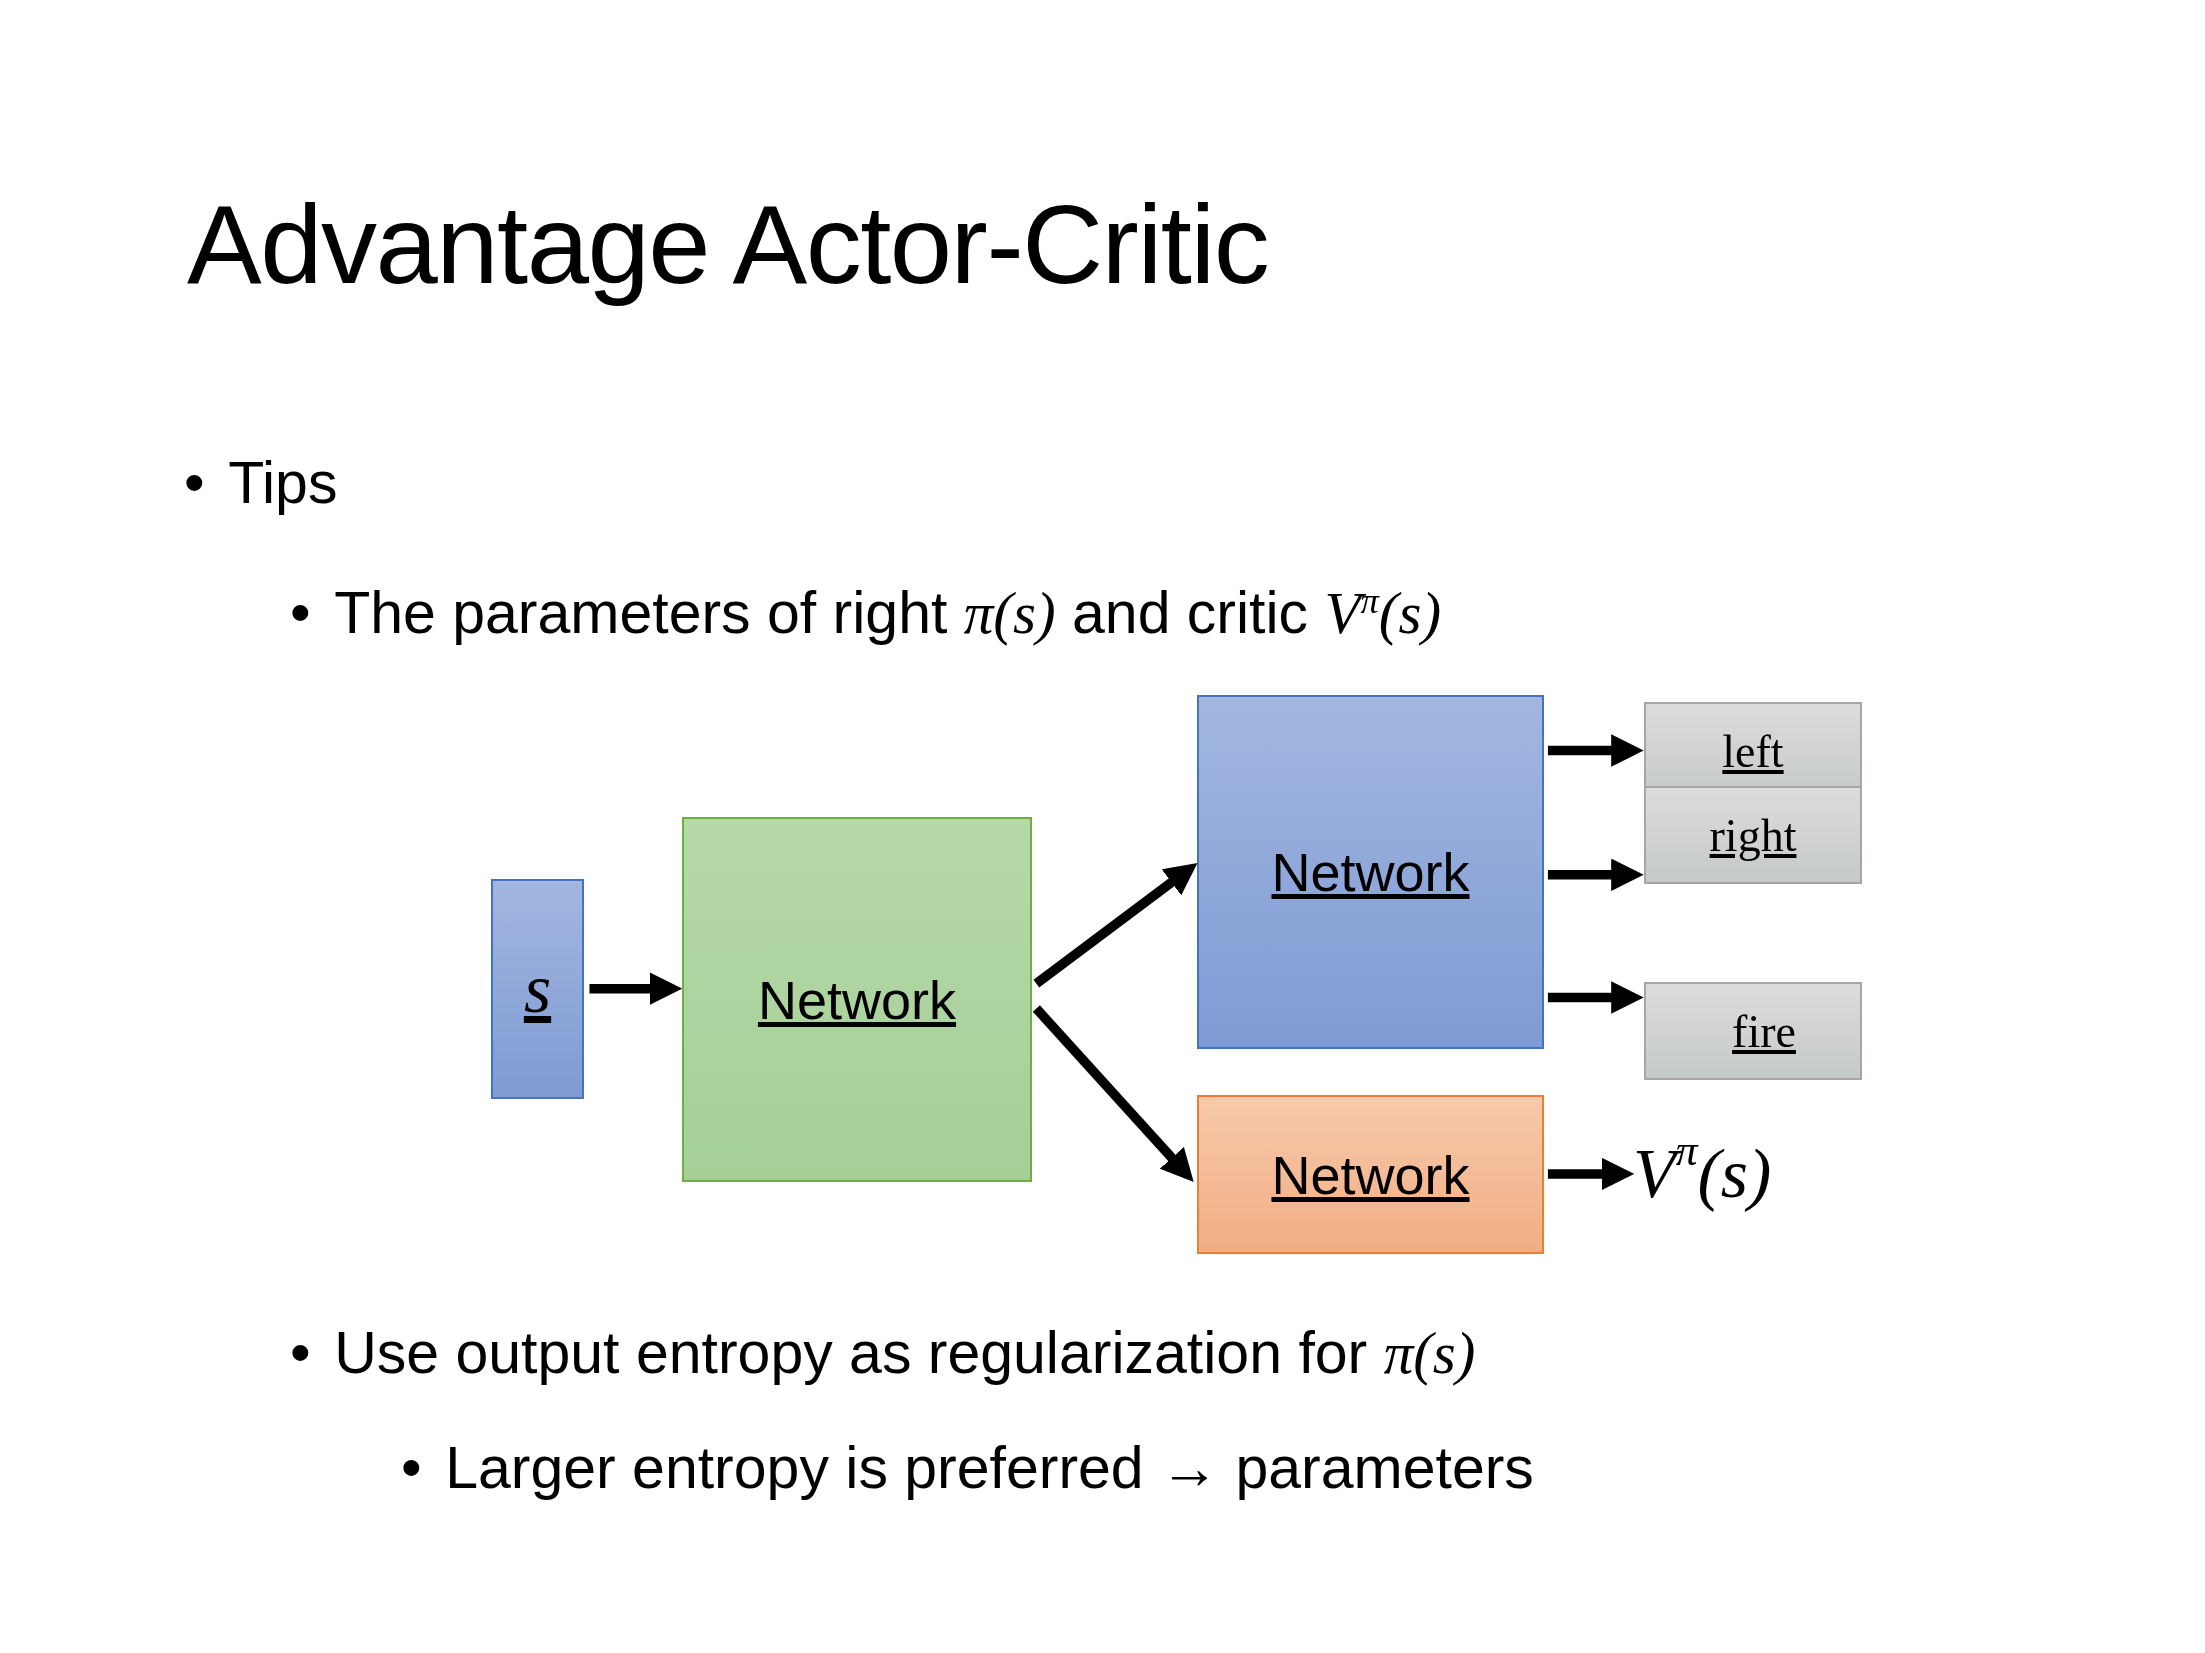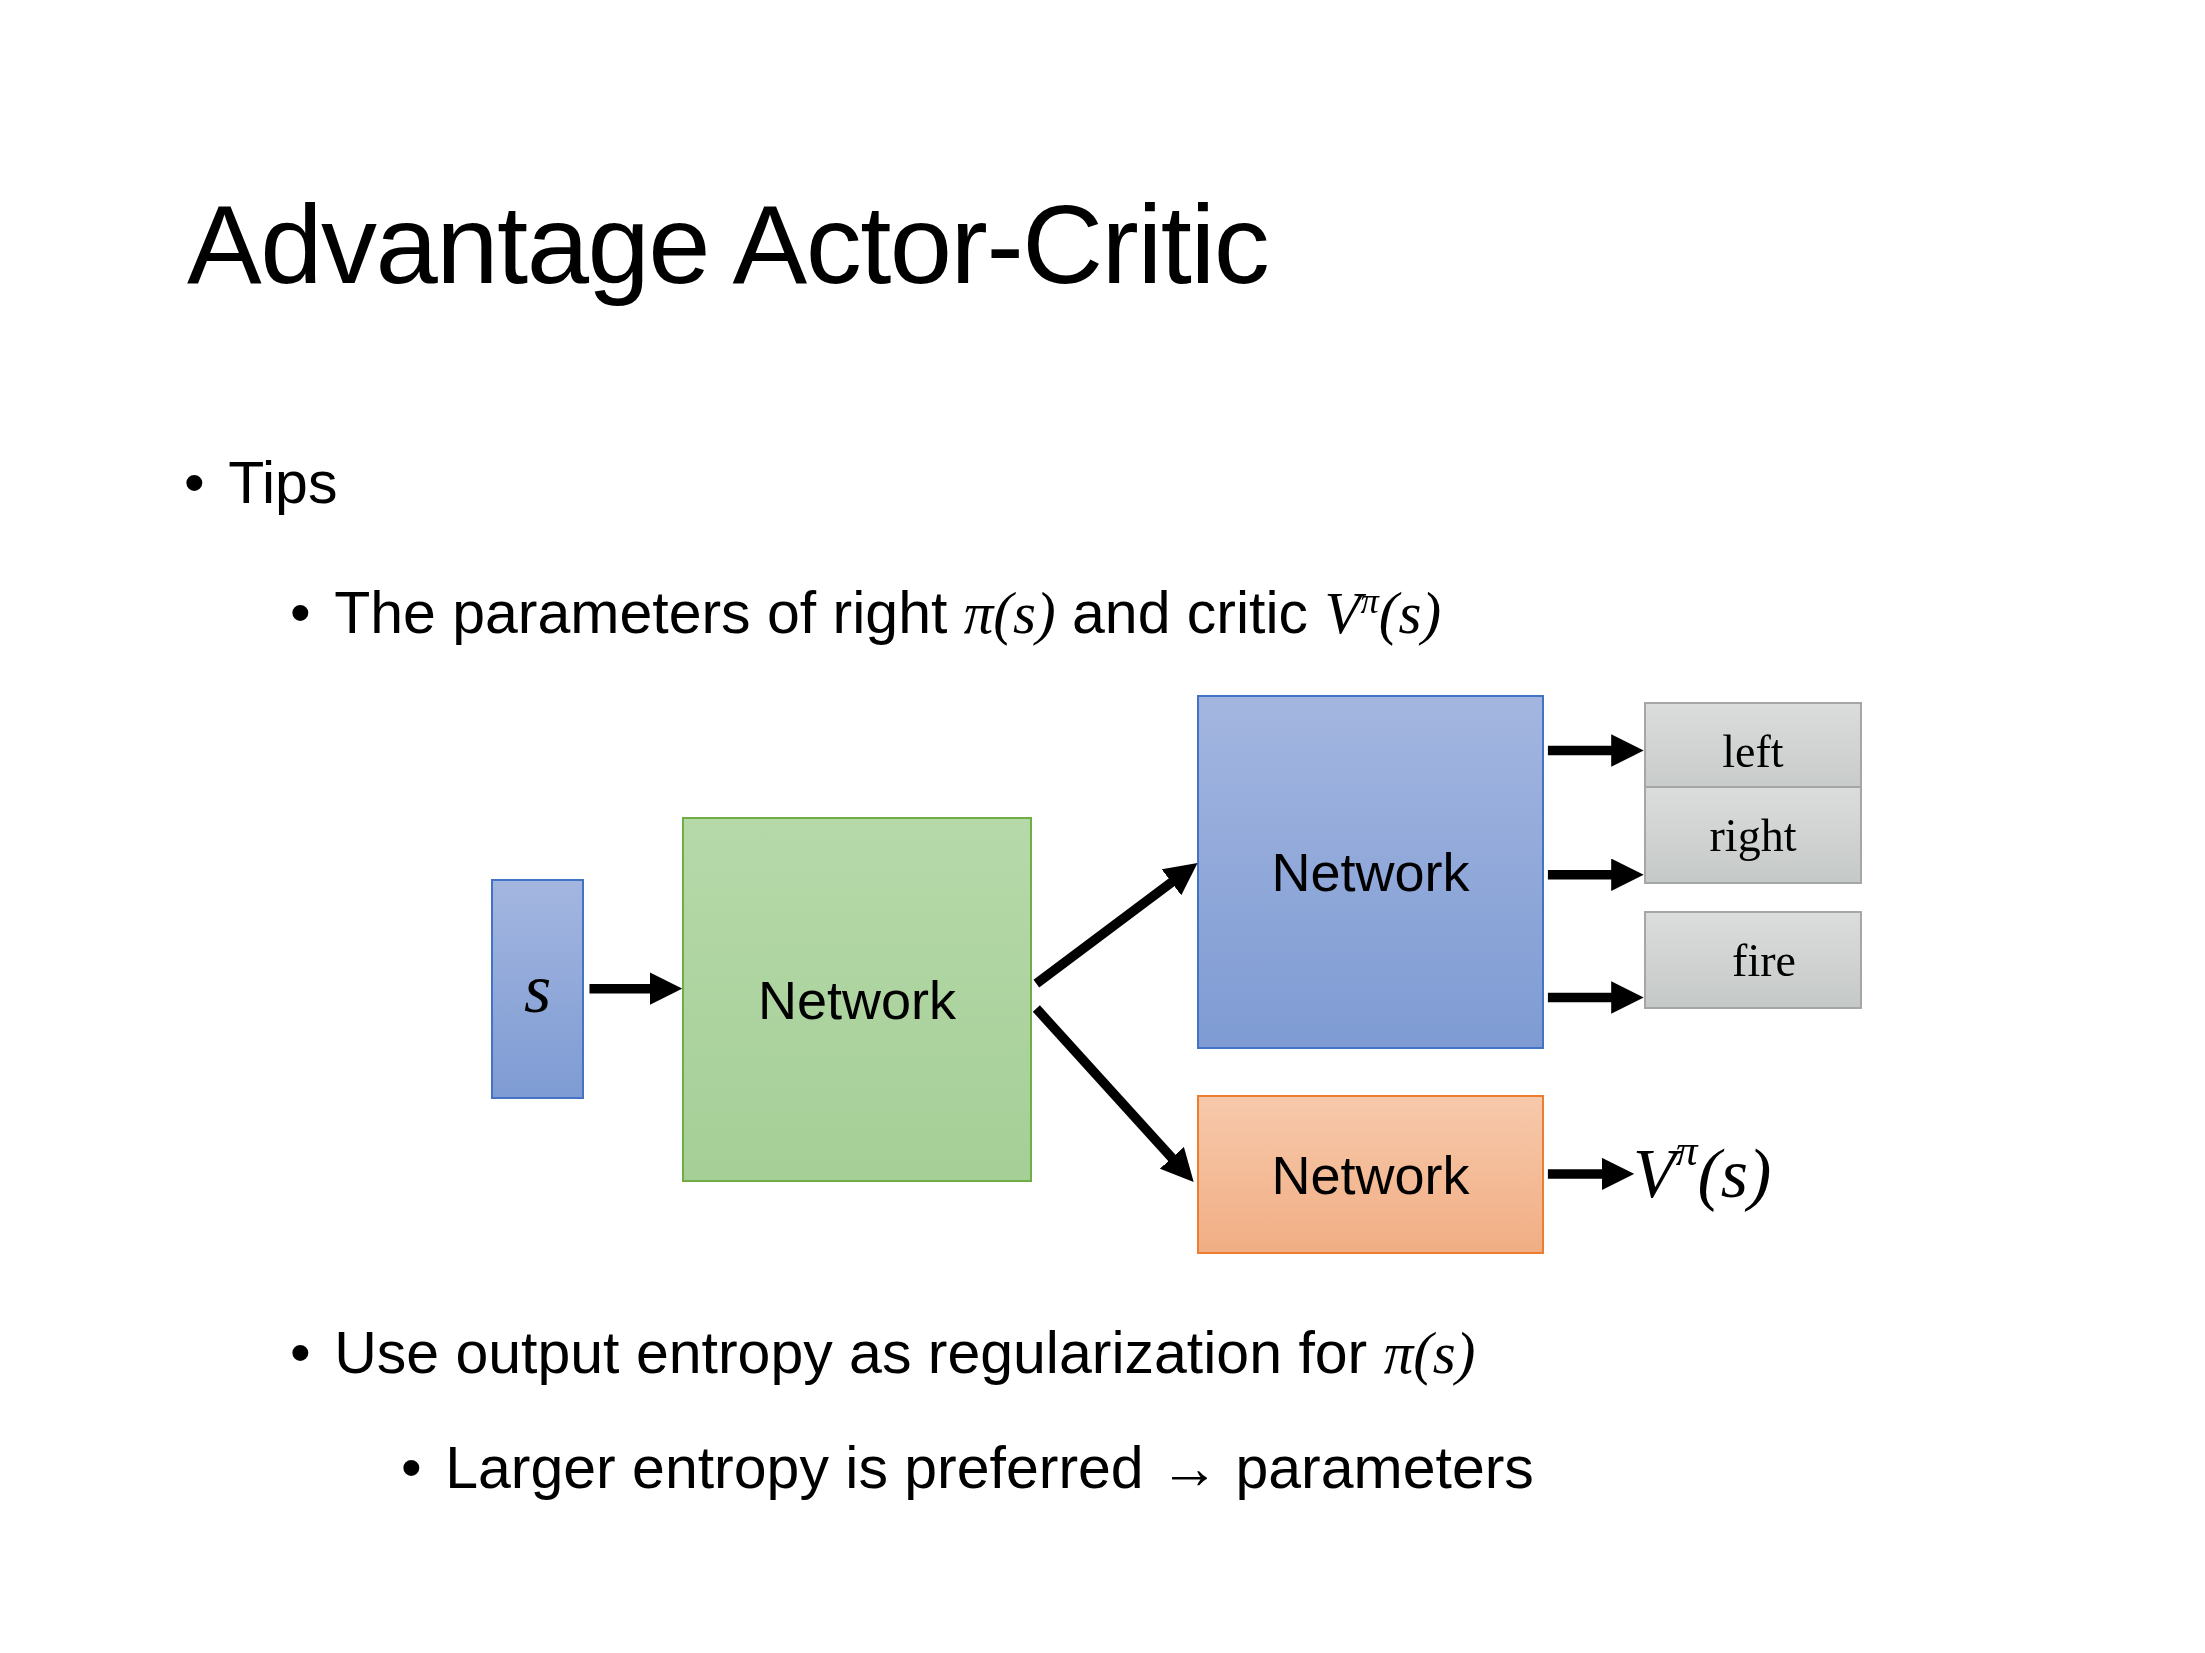--- a/index.html
+++ b/index.html
@@ -24,20 +24,21 @@
   .bullet-row .bullet{flex:0 0 auto;}
   .b-lvl{font-size:59px;line-height:87px;}
   .row-shared{line-height:109px;}
   .bullet{margin-right:23.5px;}
   .math{font-family:"Liberation Serif","DejaVu Serif",serif;font-style:italic;}
   .sup{font-size:0.62em;position:relative;top:-0.55em;}
   .box{
     position:absolute;box-sizing:border-box;
     display:flex;align-items:center;justify-content:center;
     text-align:right;
+    text-decoration:underline;
   }
   .box-s{
     left:491px;top:879px;width:93px;height:220px;
     border:2.2px solid var(--blue-border);
     background:linear-gradient(180deg,var(--blue-fill-top),var(--blue-fill-bottom));
     font-size:70px;
   }
   .box-shared{
     left:682px;top:817px;width:350px;height:365px;
     border:2.2px solid var(--green-border);
@@ -57,21 +58,21 @@
     font-size:54px;
   }
   .box-gray{
     left:1644px;width:218px;height:98px;
     border:2.2px solid var(--gray-border);
     background:linear-gradient(180deg,var(--gray-fill-top),var(--gray-fill-bottom));
     font-family:"Liberation Serif","DejaVu Serif",serif;font-size:46px;
   }
   .box-gray.g1{top:702px;}
   .box-gray.g2{top:786px;}
-  .box-gray.g3{top:911px;padding-left:22px;}
+  .box-gray.g3{top:982px;padding-left:22px;}
   .v-output{
     position:absolute;left:1633px;top:1122px;height:103px;
     display:flex;align-items:center;font-size:70px;white-space:nowrap;
   }
   svg.arrows{position:absolute;left:0;top:0;pointer-events:none;}
   svg.arrows line{stroke:var(--arrow);stroke-width:13;}
   svg.arrows .ah{fill:var(--arrow);}
 </style>
 </head>
 <body>

